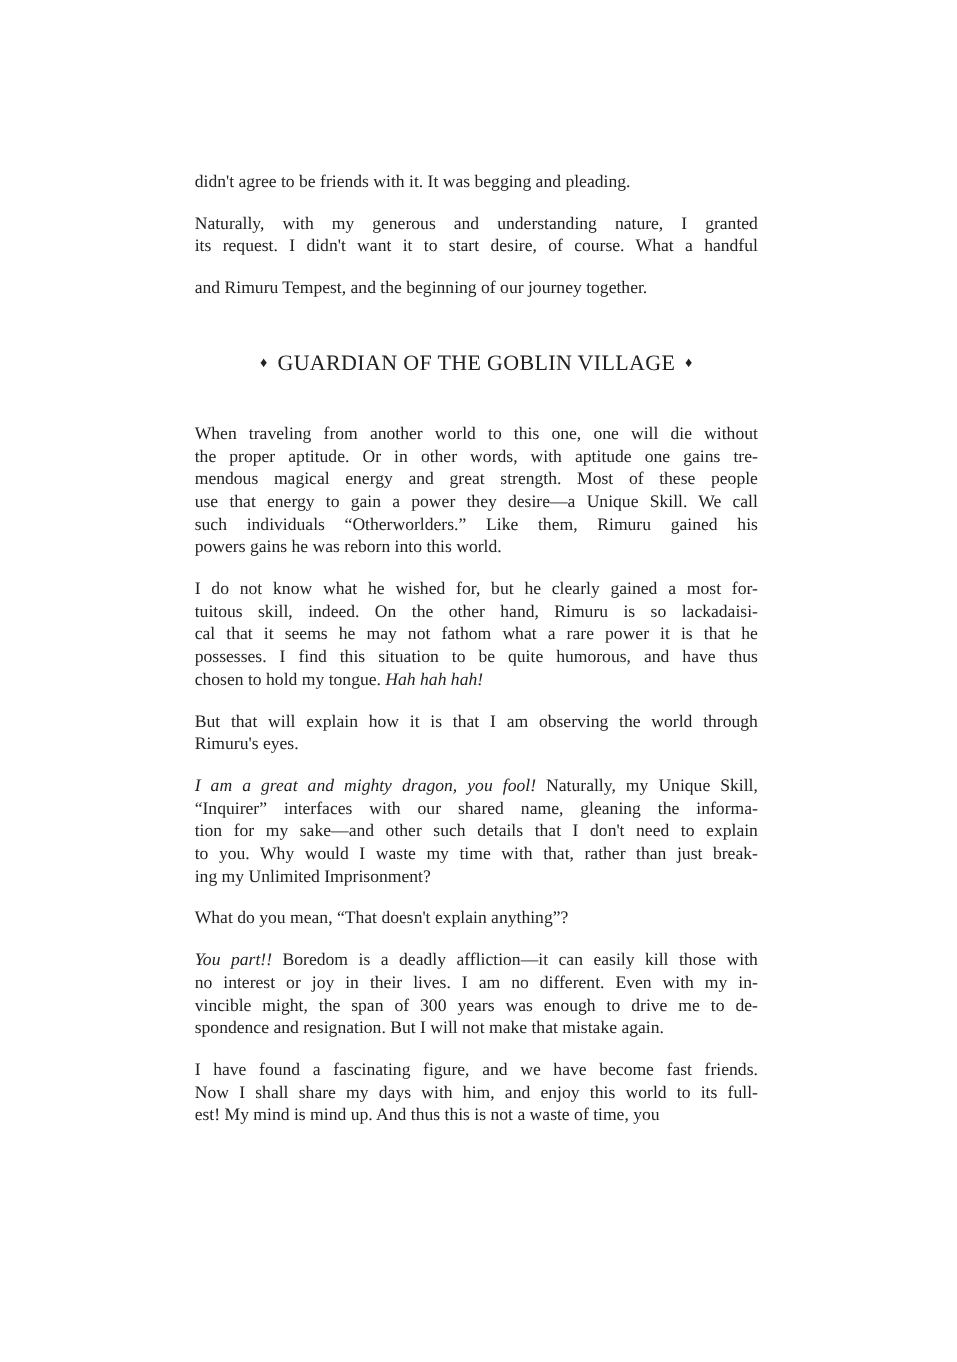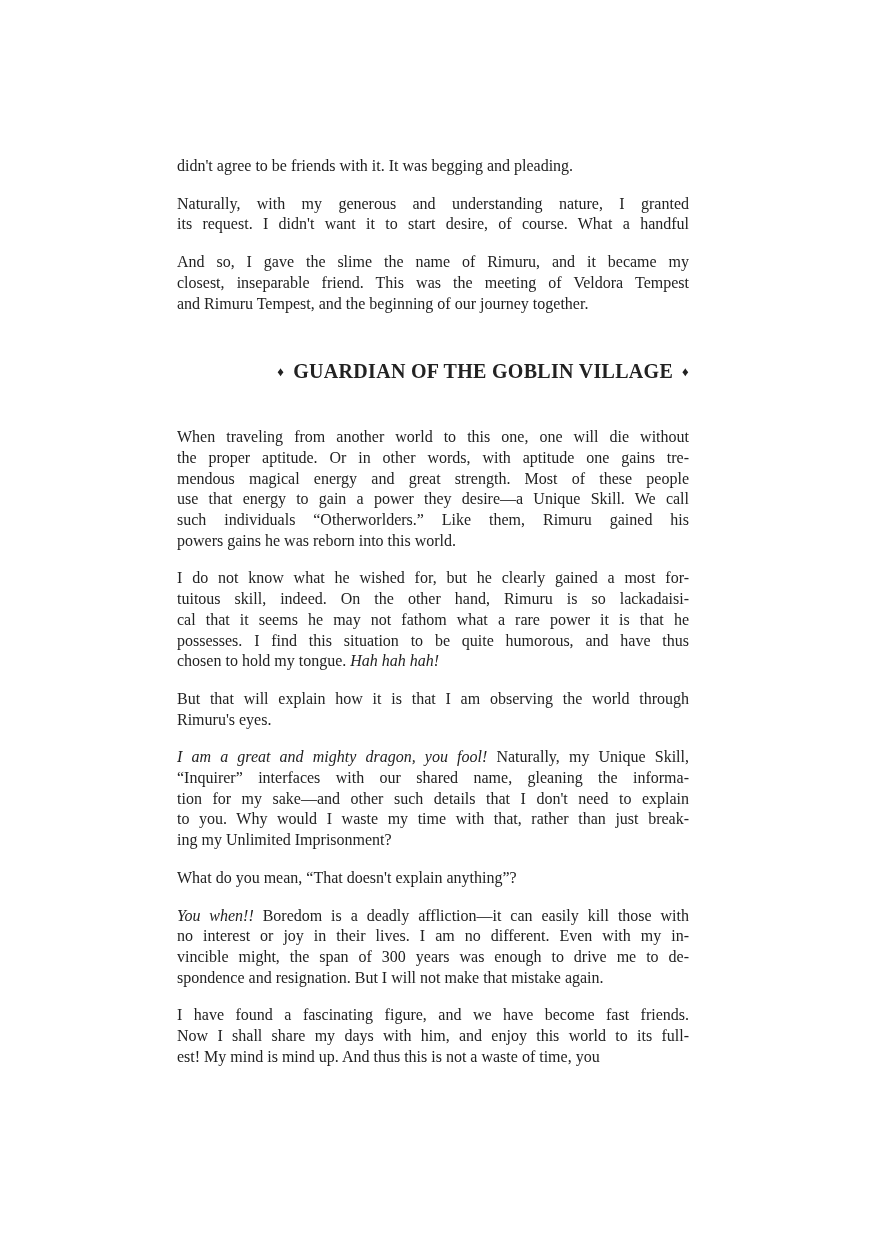--- a/index.html
+++ b/index.html
@@ -37,22 +37,22 @@
     width: 100%;
     text-align: left;
     text-align-last: left;
     white-space: normal;
   }
   p.body-para i { font-style: italic; }
   h2.section-heading {
     margin: 42px 0 40px 0;
     font-size: 20px;
     line-height: 30px;
-    font-weight: bold;
-    text-align: right;
+    font-weight: normal;
+    text-align: center;
     letter-spacing: 0.3px;
     white-space: nowrap;
     color: #222222;
   }
   h2.section-heading .diamond {
     font-size: 13px;
     vertical-align: 2px;
   }
   h2.section-heading .heading-text {
     margin: 0 9px;
@@ -62,23 +62,21 @@
 <body>
 
 <div class="page">
   <div class="text-column">
 
     <div>
         <p class="body-para"><span class="last-line">didn't agree to be friends with it. It was begging and pleading.</span></p>
         <p class="body-para"><span class="justified-lines">Naturally, with my generous and understanding nature, I granted
 its request. I didn't want it to start desire, of course. What a handful
 </span></p>
-        <p class="body-para"><span class="justified-lines">And so, I gave the slime the name of Rimuru, and it became my
-closest, inseparable friend. This was the meeting of Veldora Tempest
-</span><span class="last-line">and Rimuru Tempest, and the beginning of our journey together.</span></p>
+        <p class="body-para"><span class="last-line">and Rimuru Tempest, and the beginning of our journey together.</span></p>
       </div>
 
     <h2 class="section-heading">
       <span class="diamond">♦</span><span class="heading-text">GUARDIAN OF THE GOBLIN VILLAGE</span><span class="diamond">♦</span>
     </h2>
 
     <div>
         <p class="body-para"><span class="justified-lines">When traveling from another world to this one, one will die without
 the proper aptitude. Or in other words, with aptitude one gains tre-
 mendous magical energy and great strength. Most of these people
@@ -91,21 +89,21 @@
 possesses. I find this situation to be quite humorous, and have thus
 </span><span class="last-line">chosen to hold my tongue. <i>Hah hah hah!</i></span></p>
         <p class="body-para"><span class="justified-lines">But that will explain how it is that I am observing the world through
 </span><span class="last-line">Rimuru's eyes.</span></p>
         <p class="body-para"><span class="justified-lines"><i>I am a great and mighty dragon, you fool!</i> Naturally, my Unique Skill,
 “Inquirer” interfaces with our shared name, gleaning the informa-
 tion for my sake—and other such details that I don't need to explain
 to you. Why would I waste my time with that, rather than just break-
 </span><span class="last-line">ing my Unlimited Imprisonment?</span></p>
         <p class="body-para"><span class="last-line">What do you mean, “That doesn't explain anything”?</span></p>
-        <p class="body-para"><span class="justified-lines"><i>You when!!</i> Boredom is a deadly affliction—it can easily kill those with
+        <p class="body-para"><span class="justified-lines"><i>You part!!</i> Boredom is a deadly affliction—it can easily kill those with
 no interest or joy in their lives. I am no different. Even with my in-
 vincible might, the span of 300 years was enough to drive me to de-
 </span><span class="last-line">spondence and resignation. But I will not make that mistake again.</span></p>
         <p class="body-para"><span class="justified-lines">I have found a fascinating figure, and we have become fast friends.
 Now I shall share my days with him, and enjoy this world to its full-
 </span><span class="last-line">est! My mind is mind up. And thus this is not a waste of time, you</span></p>
       </div>
 
   </div>
 </div>

